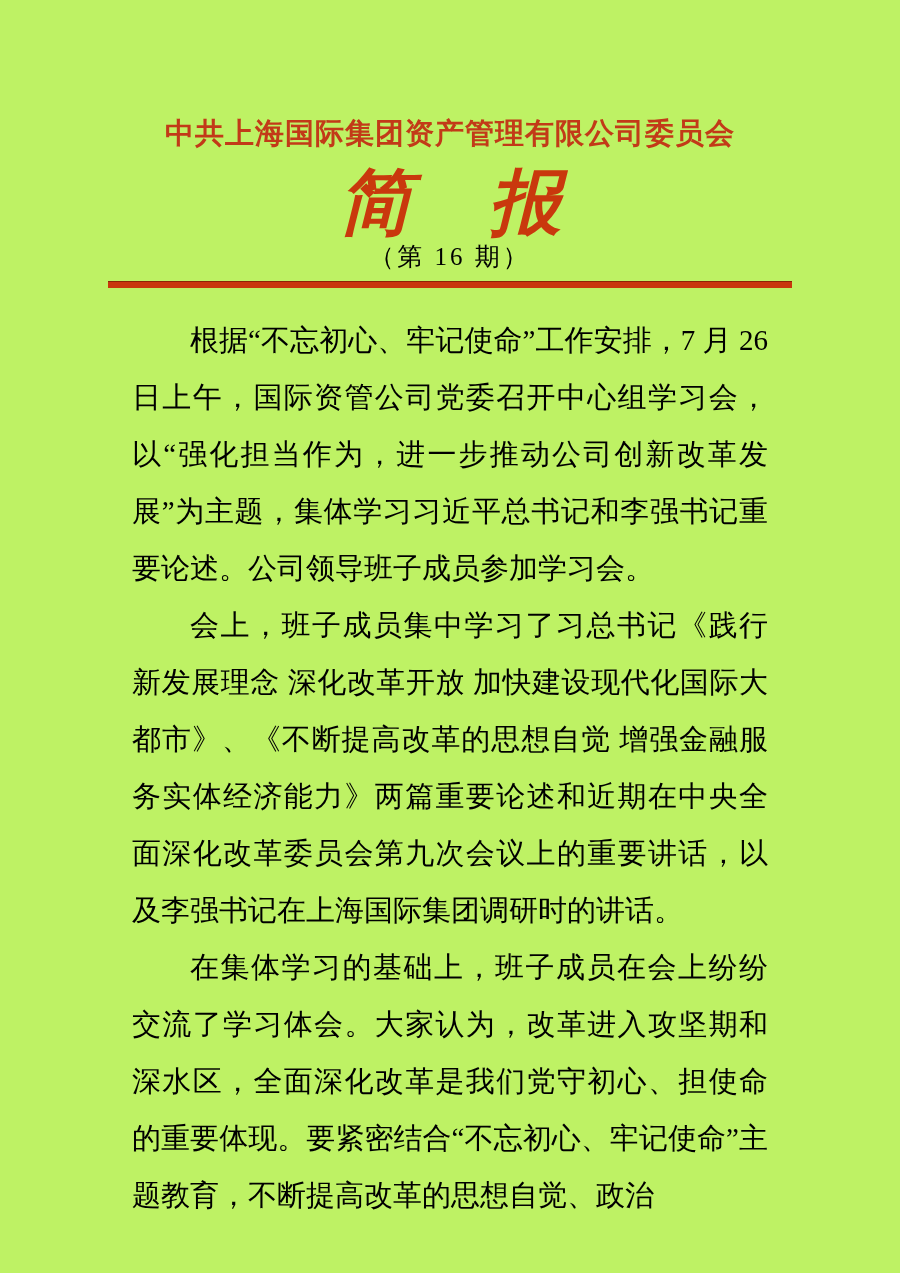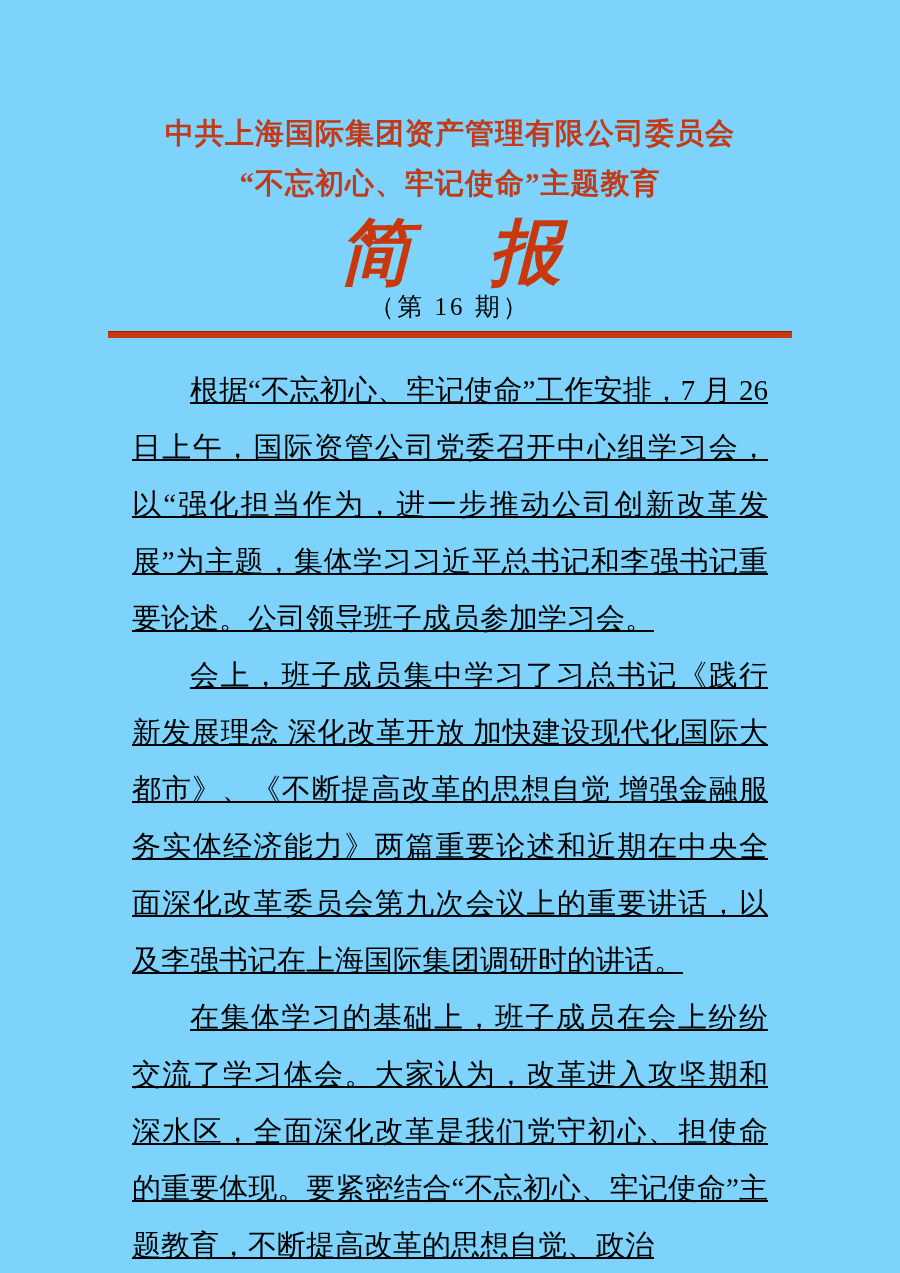--- a/index.html
+++ b/index.html
@@ -4,21 +4,21 @@
 <style>
   html, body {
     margin: 0;
     padding: 0;
     background: #ffffff;
   }
   .page {
     position: relative;
     width: 900px;
     height: 1273px;
-    background: #7dd3fc;
+    background: #bef264;
     overflow: hidden;
     font-family: "Liberation Serif", serif;
     color: #000000;
   }
   
   .org-line {
     padding-top: 116px;
     text-align: center;
     color: #c23a18;
     font-weight: bold;
@@ -74,31 +74,29 @@
   .body-text {
     width: 636px;
     margin: 24px auto 0 auto;
     font-size: 29px;
     line-height: 57px;
     text-align: justify;
   }
   .body-text p {
     margin: 0;
     text-indent: 2em;
-    text-decoration: underline;
   }
 </style>
 </head>
 <body>
 
 <div class="page">
 
   <div class="org-line">中共上海国际集团资产管理有限公司委员会</div>
 
-  <div class="theme-line">“不忘初心、牢记使命”主题教育</div>
 
   <div class="masthead">
     <span class="masthead-char">简</span>
     <span class="masthead-char">报</span>
   </div>
 
   <div class="issue-line">（第 16 期）</div>
 
   <div class="rule"></div>
 

